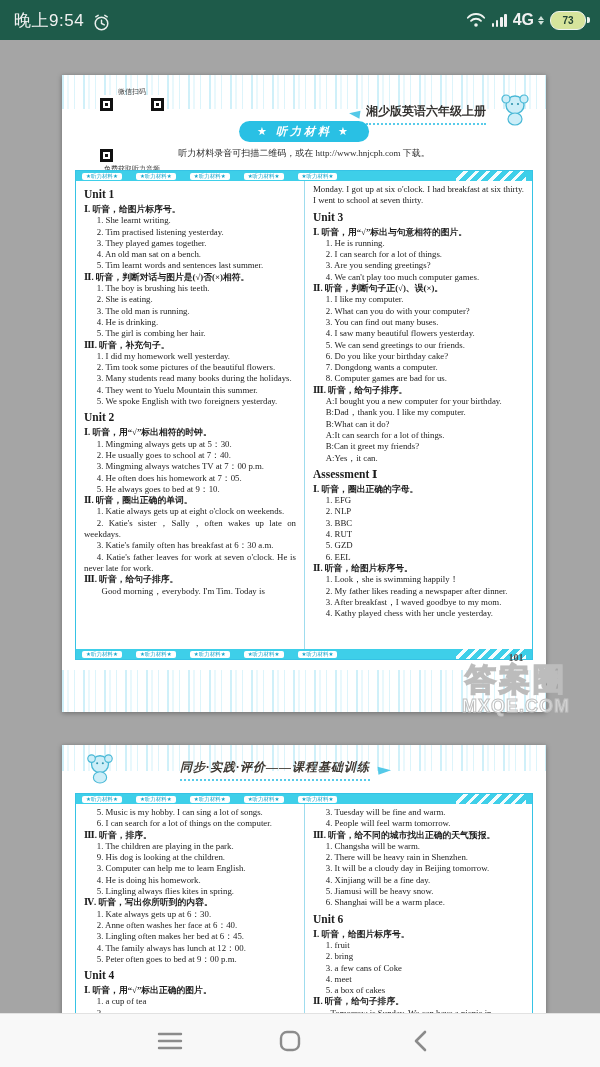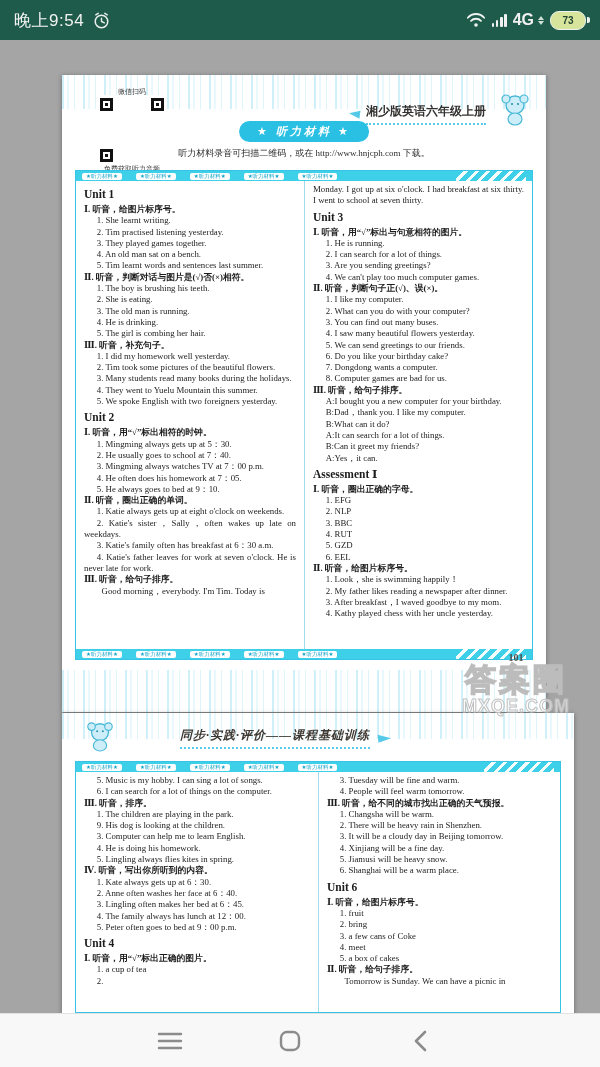--- a/index.html
+++ b/index.html
@@ -4,21 +4,21 @@
 <style>
   html,body{margin:0;padding:0;}
   body{width:600px;height:1067px;overflow:hidden;background:#a5a5a5;
        font-family:"Liberation Sans","DejaVu Sans",sans-serif;}
   .stage{position:relative;width:600px;height:1067px;overflow:hidden;}
 
   
   .statusbar{position:absolute;top:0;left:0;width:600px;height:40px;background:#1e5b4a;
              display:flex;align-items:center;justify-content:space-between;
              padding:0 14px;box-sizing:border-box;color:#f1f1f1;}
-  .sb-left{display:flex;align-items:center;gap:8px;}
+  .sb-left{display:flex;align-items:flex-end;gap:8px;}
   .sb-time{font-size:17px;letter-spacing:.5px;}
   .sb-right{display:flex;align-items:center;gap:6px;}
   .sigbars{display:flex;align-items:flex-end;gap:1.5px;height:13px;}
   .sigbars i{display:block;width:2.6px;background:#f1f1f1;border-radius:1px;}
   .sigbars i:nth-child(1){height:4px}.sigbars i:nth-child(2){height:7px}
   .sigbars i:nth-child(3){height:10px}.sigbars i:nth-child(4){height:13px}
   .nettype{font-size:16px;font-weight:bold;text-align:center;}
   .uds{display:inline-flex;flex-direction:column;gap:1px;margin-left:-2px;}
   .uds i{width:0;height:0;border-left:3px solid transparent;border-right:3px solid transparent;display:block;}
   .uds .up{border-bottom:4px solid #cfe0d8;}
@@ -27,21 +27,21 @@
         background:#d6e49c;display:flex;align-items:center;justify-content:center;}
   .batt:after{content:"";position:absolute;right:-4.5px;top:5px;width:2.5px;height:6px;
               background:#eef3ef;border-radius:0 2px 2px 0;}
   .batt span{font-size:10px;font-weight:bold;color:#234534;}
 
   
   .viewer{position:absolute;top:40px;left:0;width:600px;height:973px;background:#a5a5a5;overflow:hidden;}
   .paper{position:absolute;left:62px;width:484px;background:#ffffff;
          box-shadow:0 1px 5px rgba(0,0,0,.35);overflow:hidden;}
   .paper1{top:35px;height:637px;}
-  .paper2{top:673px;height:308px;padding-left:28px;}
+  .paper2{top:705px;height:308px;}
   .washi{position:absolute;left:0;width:100%;
      background:
        repeating-linear-gradient(90deg, rgba(99,206,236,.30) 0 2px, rgba(99,206,236,0) 2px 5px,
          rgba(99,206,236,.14) 5px 7px, rgba(99,206,236,0) 7px 12px, rgba(99,206,236,.22) 12px 13px,
          rgba(99,206,236,0) 13px 21px);}
   .w-top1{top:0;height:34px;}
   .w-bot1{bottom:0;height:42px;}
   .w-top2{top:0;height:26px;}
 
   

